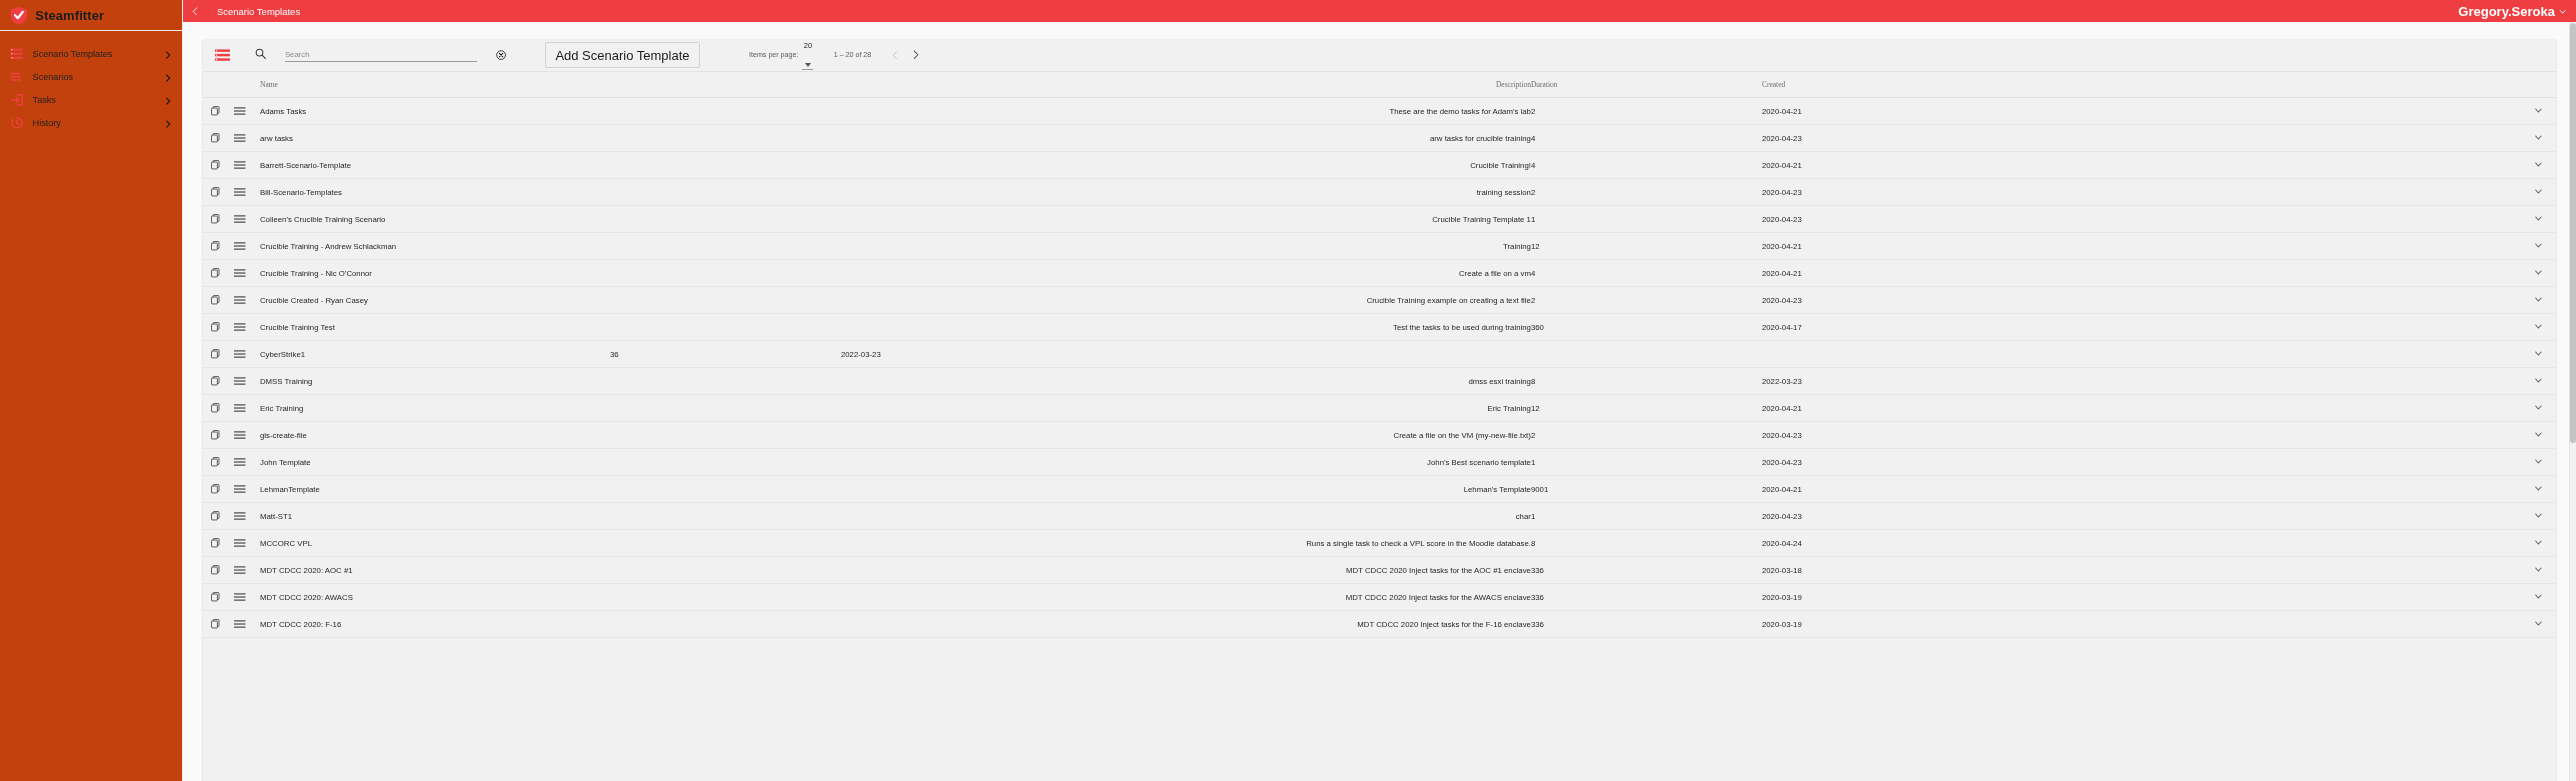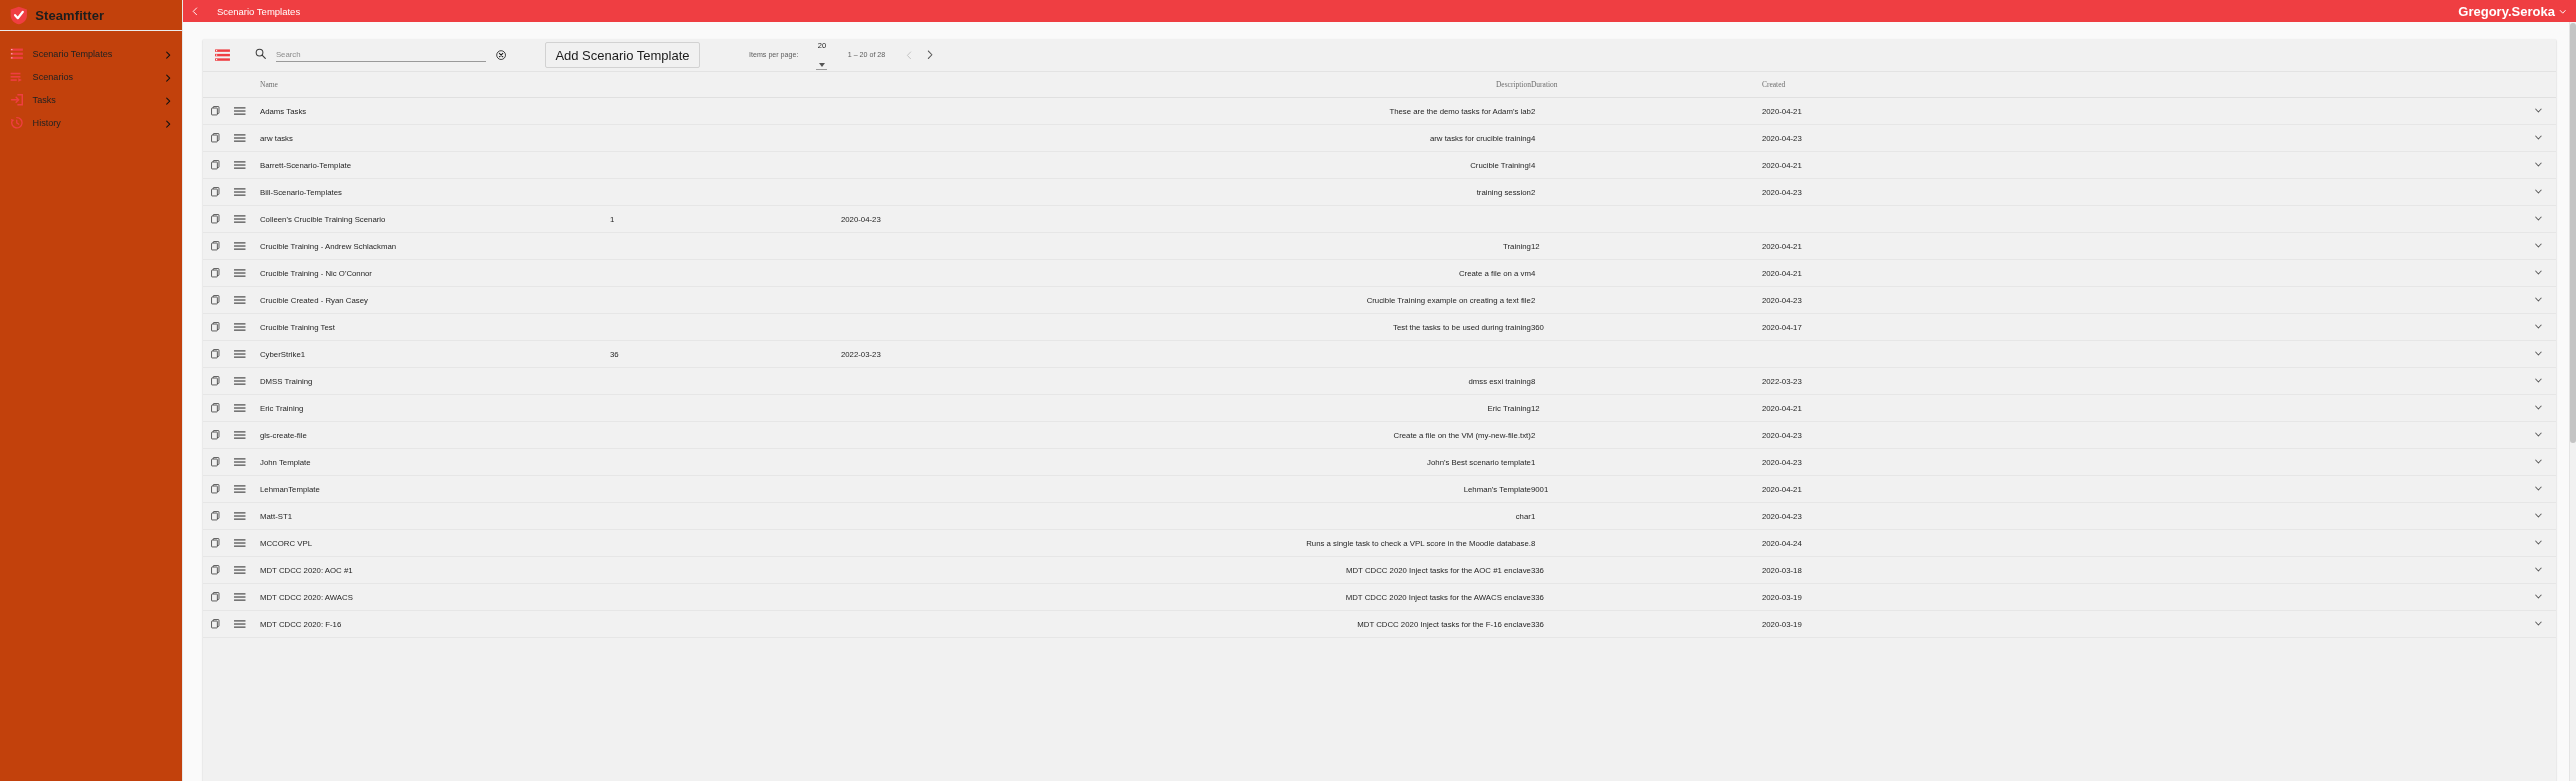--- a/index.html
+++ b/index.html
@@ -87,21 +87,21 @@
   
   .toolbar {
     height: 33px; flex: 0 0 33px;
     display: flex; align-items: center;
     padding-left: 12.2px;
     border-bottom: 0.7px solid #e3e3e3;
   }
   .toolbar-list-icon { width: 15px; height: 12.2px; flex: 0 0 15px; margin-right: 24.4px;}
   .search-wrap {
     width: 251px; flex: 0 0 251px;
-    display: flex; align-items: flex-end; gap: 10px;
+    display: flex; align-items: flex-end; gap: 19px;
     position: relative;
   }
   .search-icon { width: 11px; height: 11px; flex: 0 0 11px; color: #444; margin-bottom: 2.7px;}
   .search-field {
     flex: 1 1 auto;
     border: none; outline: none; background: transparent;
     border-bottom: 0.7px solid #9a9a9a;
     font-family: "Liberation Sans", sans-serif;
     font-size: 7.8px; color: #333;
     padding: 1.4px 0 2px 0;
@@ -120,21 +120,21 @@
     font-size: 13px; color: #1b1b1b;
     padding: 4.7px 9.5px;
     cursor: pointer;
   }
   .paginator {
     margin-left: 49px;
     display: flex; align-items: center;
     font-size: 7.1px; color: #5c5c5c;
     gap: 0;
   }
-  .pg-label { margin-right: 18px; }
+  .pg-label { margin-right: 4px; }
   .pg-select {
     display: flex; align-items: center; gap: 13.5px;
     border-bottom: 0.7px solid #9a9a9a;
     padding: 0.7px 1.4px 1.4px 1.4px;
     cursor: pointer;
     color: #1d1d1d; font-size: 7.5px; flex-direction: column;
   }
   .pg-caret { width: 0; height: 0; border-left: 3.4px solid transparent; border-right: 3.4px solid transparent; border-top: 4.1px solid #555; }
   .pg-range { margin-left: 20.3px; color:#5c5c5c; }
   .pg-prev, .pg-next {
@@ -498,20 +498,21 @@
     <span class="c-menu">
       <span class="icon-rows">
         <svg viewBox="0 0 17 12" width="11.5" height="8.1">
           <rect x="0" y="0.6" width="17" height="1.5" fill="#2b2b2b"></rect>
           <rect x="0" y="5.2" width="17" height="1.5" fill="#2b2b2b"></rect>
           <rect x="0" y="9.8" width="17" height="1.5" fill="#2b2b2b"></rect>
         </svg>
       </span>
     </span>
     <span class="c-name">Colleen's Crucible Training Scenario</span>
+    <span class="c-desc">Crucible Training Template 1</span>
     <span class="c-dur">1</span>
     <span class="c-created">2020-04-23</span>
     <span class="c-expand">
       <span>
         <svg viewBox="0 0 14 14" width="8.8" height="8.8">
                       <path d="M2.6 4.8 L7 9.6 L11.4 4.8" stroke="#5b5b5b" stroke-width="1.6" fill="none" stroke-linecap="round" stroke-linejoin="round"></path>
                     </svg>
       </span>
     </span>
   </div>

